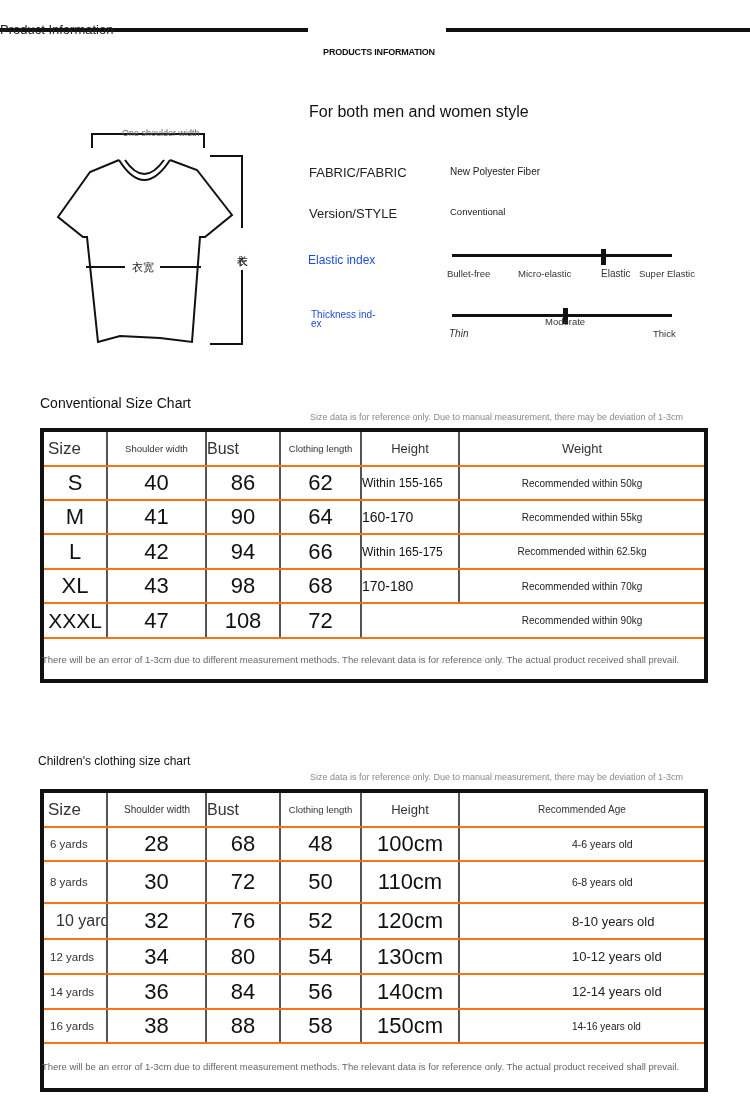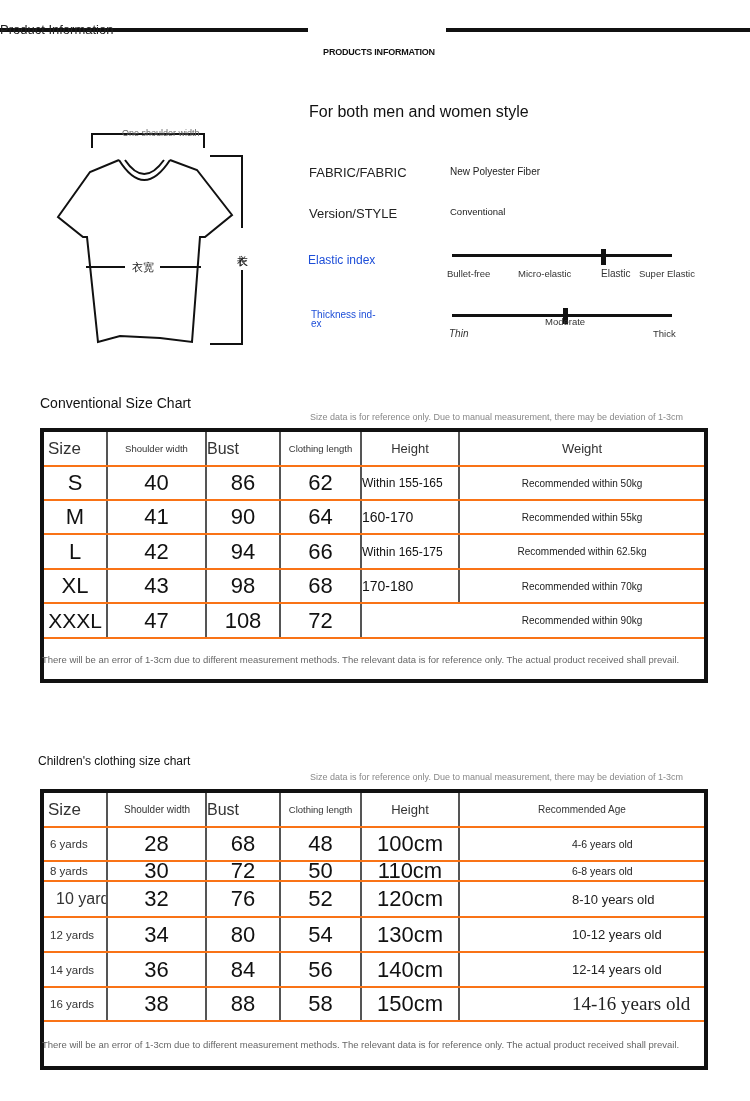--- a/index.html
+++ b/index.html
@@ -175,21 +175,21 @@
     <div class="cell c6 h-small" style="font-size:10px;">Recommended Age</div>
   </div>
   <div class="row" style="height:34px;">
     <div class="cell c1 v-kid-size">6 yards</div>
     <div class="cell c2 v-num">28</div>
     <div class="cell c3 v-num">68</div>
     <div class="cell c4 v-num">48</div>
     <div class="cell c5 v-cm">100cm</div>
     <div class="cell c6 v-age" style="font-size:10.5px;">4-6 years old</div>
   </div>
-  <div class="row" style="height:20px;">
+  <div class="row" style="height:42px;">
     <div class="cell c1 v-kid-size">8 yards</div>
     <div class="cell c2 v-num">30</div>
     <div class="cell c3 v-num">72</div>
     <div class="cell c4 v-num">50</div>
     <div class="cell c5 v-cm">110cm</div>
     <div class="cell c6 v-age" style="font-size:10.5px;">6-8 years old</div>
   </div>
   <div class="row" style="height:36px;">
     <div class="cell c1 v-kid-size" style="font-size:16px;padding-left:12px;">10 yards</div>
     <div class="cell c2 v-num">32</div>
@@ -213,16 +213,16 @@
     <div class="cell c4 v-num">56</div>
     <div class="cell c5 v-cm">140cm</div>
     <div class="cell c6 v-age" style="font-size:13px;">12-14 years old</div>
   </div>
   <div class="row" style="height:34px;">
     <div class="cell c1 v-kid-size">16 yards</div>
     <div class="cell c2 v-num">38</div>
     <div class="cell c3 v-num">88</div>
     <div class="cell c4 v-num">58</div>
     <div class="cell c5 v-cm">150cm</div>
-    <div class="cell c6 v-age" style="font-size:19px;font-family:Liberation Serif, serif;">14-16 years old</div>
+    <div class="cell c6 v-age" style="font-size:10px;">14-16 years old</div>
   </div>
   <div class="note-row" style="height:44px;">There will be an error of 1-3cm due to different measurement methods. The relevant data is for reference only. The actual product received shall prevail.</div>
 </div>
 
 </body></html>

